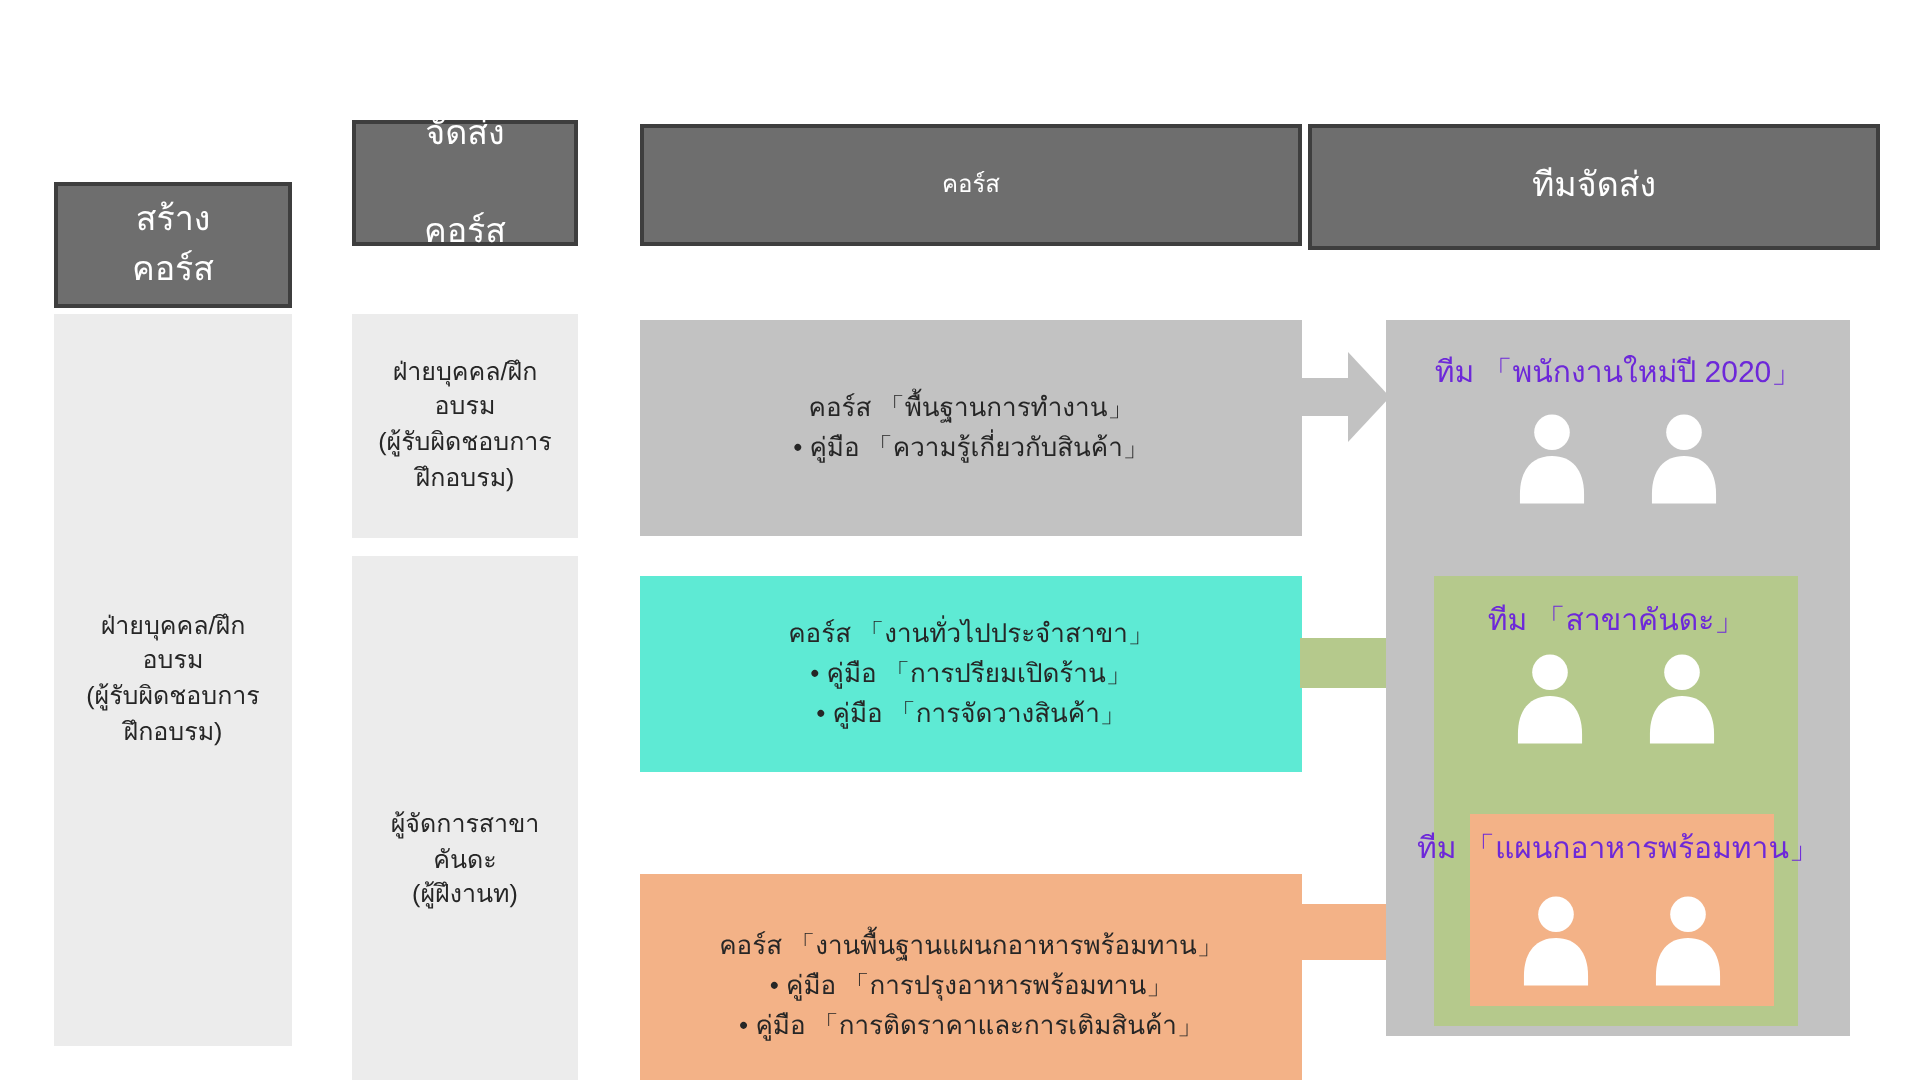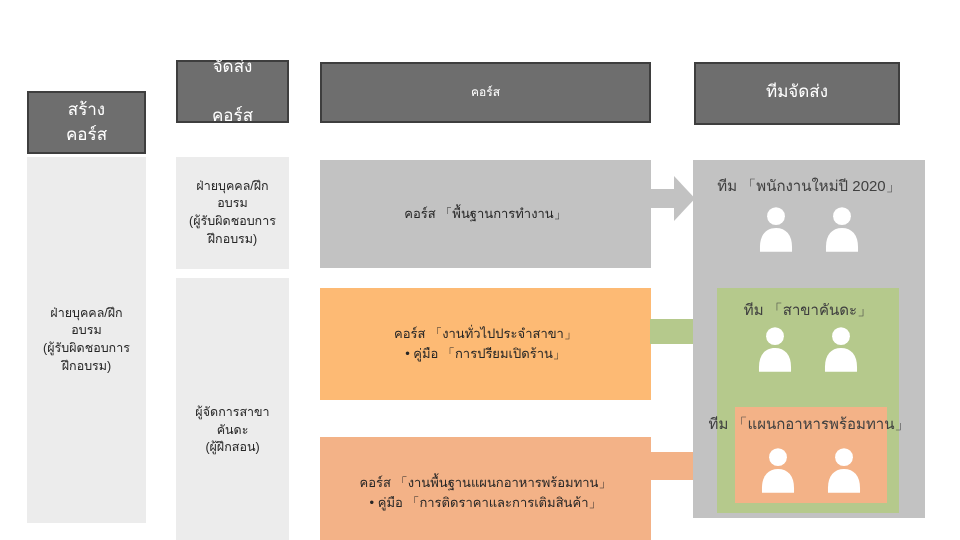--- a/index.html
+++ b/index.html
@@ -12,72 +12,75 @@
   .hdr-small{font-size:12px;}
   .cell{background:#ececec;display:flex;flex-direction:column;align-items:center;
         justify-content:center;text-align:center;font-size:12.5px;line-height:1.42;}
   .course{display:flex;flex-direction:column;align-items:center;justify-content:center;
           text-align:center;font-size:13px;line-height:1.55;}
   .line{display:block;}
   .team-outer{background:#c2c2c2;}
   .green-box{background:#b5c98c;}
   .orange-box{background:#f3b287;}
   .team-label{position:absolute;left:0;width:100%;text-align:center;font-size:15px;
-              white-space:nowrap;color:#404040;}
+              white-space:nowrap;color:#6d28d9;}
   .icons{position:absolute;left:0;width:100%;display:flex;justify-content:center;gap:28px;}
   svg{display:block;}
 </style>
 </head>
 <body>
 
 <div class="stage">
 
   <div class="abs hdr" style="left:27px;top:60px;width:119px;height:63px;margin-top:31px;">
     <span class="line">สร้าง</span>
     <span class="line">คอร์ส</span>
   </div>
   <div class="abs hdr" style="left:176px;top:60px;width:113px;height:63px;gap:24px;">
     <span class="line">จัดส่ง</span>
     <span class="line">คอร์ส</span>
   </div>
   <div class="abs hdr hdr-small" style="left:320px;top:62px;width:331px;height:61px;">
     <span class="line">คอร์ส</span>
   </div>
-  <div class="abs hdr" style="left:694px;top:62px;width:206px;height:63px;font-family:Liberation Mono, monospace;">
+  <div class="abs hdr" style="left:654px;top:62px;width:286px;height:63px;">
     <span class="line">ทีมจัดส่ง</span>
   </div>
 
   <div class="abs cell" style="left:27px;top:157px;width:119px;height:366px;">
     <span class="line">ฝ่ายบุคคล/ฝึก</span>
     <span class="line">อบรม</span>
     <span class="line">(ผู้รับผิดชอบการ</span>
     <span class="line">ฝึกอบรม)</span>
   </div>
 
   <div class="abs cell" style="left:176px;top:157px;width:113px;height:112px;">
     <span class="line">ฝ่ายบุคคล/ฝึก</span>
     <span class="line">อบรม</span>
     <span class="line">(ผู้รับผิดชอบการ</span>
     <span class="line">ฝึกอบรม)</span>
   </div>
   <div class="abs cell" style="left:176px;top:278px;width:113px;height:305px;">
     <span class="line">ผู้จัดการสาขา</span>
     <span class="line">คันดะ</span>
-    <span class="line">(ผู้ฝึกสอน)</span>
+    <span class="line">(ผู้ฝึงานท)</span>
   </div>
 
   <div class="abs course" style="left:320px;top:160px;width:331px;height:108px;background:#c2c2c2;">
     <span class="line">คอร์ส 「พื้นฐานการทำงาน」</span>
+    <span class="line">• คู่มือ 「ความรู้เกี่ยวกับสินค้า」</span>
   </div>
-  <div class="abs course" style="left:320px;top:288px;width:331px;height:112px;background:#fdba74;">
+  <div class="abs course" style="left:320px;top:288px;width:331px;height:98px;background:#5eead4;">
     <span class="line">คอร์ส 「งานทั่วไปประจำสาขา」</span>
     <span class="line">• คู่มือ 「การปรียมเปิดร้าน」</span>
+    <span class="line">• คู่มือ 「การจัดวางสินค้า」</span>
   </div>
   <div class="abs course" style="left:320px;top:410px;width:331px;height:112px;background:#f3b287;margin-top:27px;">
     <span class="line">คอร์ส 「งานพื้นฐานแผนกอาหารพร้อมทาน」</span>
+    <span class="line">• คู่มือ 「การปรุงอาหารพร้อมทาน」</span>
     <span class="line">• คู่มือ 「การติดราคาและการเติมสินค้า」</span>
   </div>
 
   <svg class="abs" style="left:650px;top:176px;" width="45" height="45" viewBox="0 0 45 45">
     <rect x="0" y="13" width="24" height="19" fill="#c2c2c2"></rect>
     <polygon points="24,0 45,22.5 24,45" fill="#c2c2c2"></polygon>
   </svg>
   <svg class="abs" style="left:650px;top:300px;" width="68" height="62" viewBox="0 0 68 62">
     <rect x="0" y="19" width="44" height="25" fill="#b5c98c"></rect>
     <polygon points="44,0 68,31 44,62" fill="#b5c98c"></polygon>

